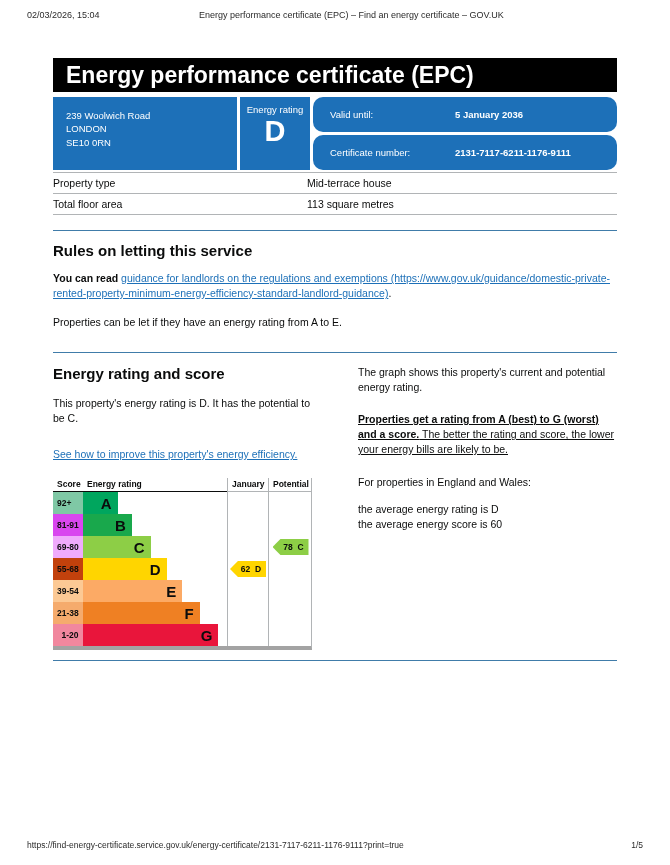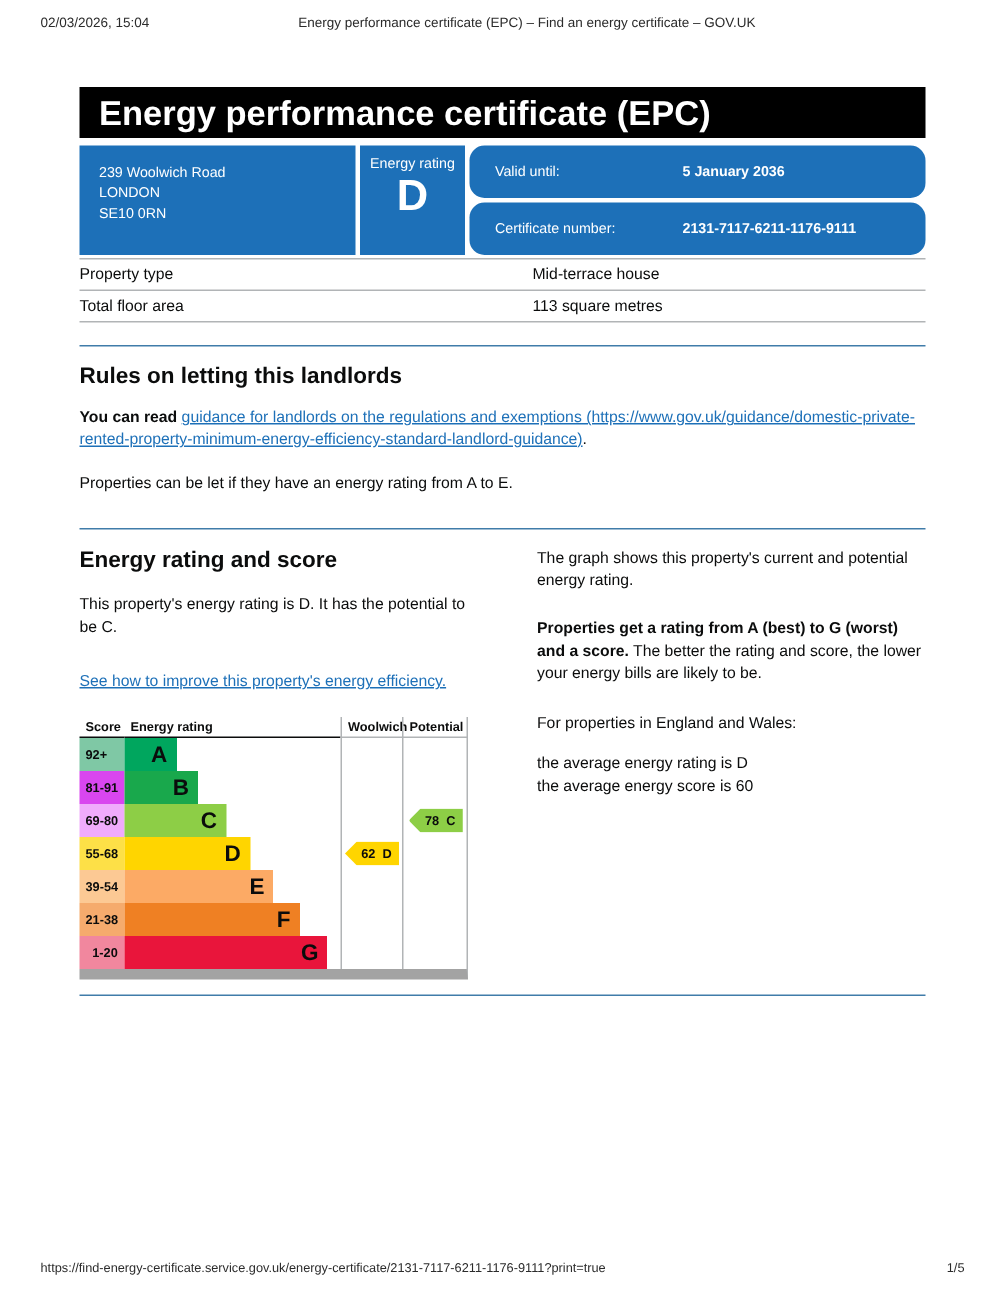--- a/index.html
+++ b/index.html
@@ -43,21 +43,21 @@
   .cell-details { flex: 1; display: flex; flex-direction: column; gap: 3px; background: transparent !important; }
   .cell-details .detail-row {
     background: #1d70b8; flex: 1;
     display: flex; align-items: center; padding-left: 17px; border-radius: 10px;
   }
   .detail-row .dlabel { width: 125px; }
   .detail-row .dvalue { font-weight: bold; }
   
   .kv-table { margin-top: 2px; font-size: 10.5px; border-top: 1px solid #b1b4b6; }
   .kv-row { display: flex; height: 21px; align-items: center; border-bottom: 1px solid #b1b4b6; }
-  .kv-row .klabel { width: 302px; }
+  .kv-row .klabel { width: 254px; }
   
   .divider { border: none; border-top: 1px solid #407ca9; margin-top: 15px; }
   .divider.d2 { margin-top: 22px; }
   .divider.d3 { margin-top: 10px; }
   h2 { font-size: 15px; font-weight: bold; margin-top: 11px; letter-spacing: 0; }
   p { font-size: 10.5px; line-height: 15px; margin-top: 14px; }
   a, .link { color: #1d70b8; text-decoration: underline; }
   b.inline { font-weight: bold; }
   
   .columns { display: flex; margin-top: 0; }
@@ -68,21 +68,21 @@
   .col-left h2 { margin-top: 12px; }
   .improve-link { display: inline-block; margin-top: 21px; font-size: 10.5px; line-height: 15px; }
   .averages { margin-top: 12px; font-size: 10.5px; line-height: 15px; }
   
   .epc-chart {
     margin-top: 16px;
     width: 259px;
     display: grid;
     grid-template-columns: 30px 144px 41px 44px;
     grid-template-rows: 14px repeat(7, 22px);
-    border-bottom: 7px solid #a3a3a3;
+    border-bottom: 4px solid #a3a3a3;
     border-right: 1px solid #b1b4b6;
     font-size: 8.5px;
   }
   .epc-chart .hdr {
     font-weight: bold; line-height: 13px; padding-left: 4px;
     border-bottom: 1px solid #0b0c0c;
     white-space: nowrap;
   }
   .epc-chart .hdr.light { border-bottom-color: #b1b4b6; }
   .epc-chart .score-cell { font-weight: bold; line-height: 22px; padding-left: 4px; }
@@ -144,35 +144,35 @@
       <span class="kvalue">Mid-terrace house</span>
     </div>
     <div class="kv-row">
       <span class="klabel">Total floor area</span>
       <span class="kvalue">113 square metres</span>
     </div>
   </div>
 
   <hr class="divider">
 
-  <h2>Rules on letting this landlords</h2>
+  <h2>Rules on letting this service</h2>
   <p style="margin-top:12px;"><b class="inline">You can read </b><a href="#">guidance for landlords on the regulations and exemptions (https://www.gov.uk/guidance/domestic-private-rented-property-minimum-energy-efficiency-standard-landlord-guidance)</a><span>.</span></p>
   <p>Properties can be let if they have an energy rating from A to E.</p>
 
   <hr class="divider d2">
 
   <div class="columns">
     <div class="col-left">
       <h2>Energy rating and score</h2>
       <p>This property's energy rating is D. It has the potential to be C.</p>
       <a href="#" class="improve-link">See how to improve this property's energy efficiency.</a>
       <div class="epc-chart" id="epc-chart">
           <div class="hdr">Score</div>
           <div class="hdr">Energy rating</div>
-          <div class="hdr light pointer-cell" style="display: block; padding-left: 4px;">Woolwich</div>
+          <div class="hdr light pointer-cell" style="display: block; padding-left: 4px;">January</div>
           <div class="hdr light pointer-cell" style="display: block; padding-left: 4px;">Potential</div>
           <div class="score-cell" style="background: rgb(127, 200, 165);">92+</div>
           <div class="bar-cell">
             <div class="band-bar" style="width: 24%; background: rgb(0, 166, 94);">A</div>
           </div>
           <div class="pointer-cell"></div>
           <div class="pointer-cell"></div>
           <div class="score-cell" style="background: #d946ef;">81-91</div>
           <div class="bar-cell">
             <div class="band-bar" style="width: 34%; background: rgb(25, 168, 76);">B</div>
@@ -180,21 +180,21 @@
           <div class="pointer-cell"></div>
           <div class="pointer-cell"></div>
           <div class="score-cell" style="background: #f0abfc;">69-80</div>
           <div class="bar-cell">
             <div class="band-bar" style="width: 47%; background: rgb(141, 206, 70);">C</div>
           </div>
           <div class="pointer-cell"></div>
           <div class="pointer-cell">
             <div class="rating-arrow" style="background: rgb(141, 206, 70);">78  C</div>
           </div>
-          <div class="score-cell" style="background: #fde047;">55-68</div>
+          <div class="score-cell" style="background: #c2410c;">55-68</div>
           <div class="bar-cell">
             <div class="band-bar" style="width: 58%; background: rgb(255, 213, 0);">D</div>
           </div>
           <div class="pointer-cell">
             <div class="rating-arrow" style="background: rgb(255, 213, 0);">62  D</div>
           </div>
           <div class="pointer-cell"></div>
           <div class="score-cell" style="background: rgb(252, 201, 148);">39-54</div>
           <div class="bar-cell">
             <div class="band-bar" style="width: 69%; background: rgb(252, 170, 101);">E</div>
@@ -211,21 +211,21 @@
           <div class="bar-cell">
             <div class="band-bar" style="width: 94%; background: rgb(233, 21, 59);">G</div>
           </div>
           <div class="pointer-cell"></div>
           <div class="pointer-cell"></div>
         </div>
     </div>
     <div class="col-gutter"></div>
     <div class="col-right">
       <p class="first">The graph shows this property's current and potential energy rating.</p>
-      <p style="margin-top:17px;"><b class="inline">Properties get a rating from A (best) to G (worst) and a score.</b><span> The better the rating and score, the lower your energy bills are likely to be.</span></p>
+      <p style="margin-top:17px;text-decoration:underline;"><b class="inline">Properties get a rating from A (best) to G (worst) and a score.</b><span> The better the rating and score, the lower your energy bills are likely to be.</span></p>
       <p style="margin-top:18px;">For properties in England and Wales:</p>
       <div class="averages">
         <div>the average energy rating is D</div>
         <div>the average energy score is 60</div>
       </div>
     </div>
   </div>
 
   <hr class="divider d3">
 

